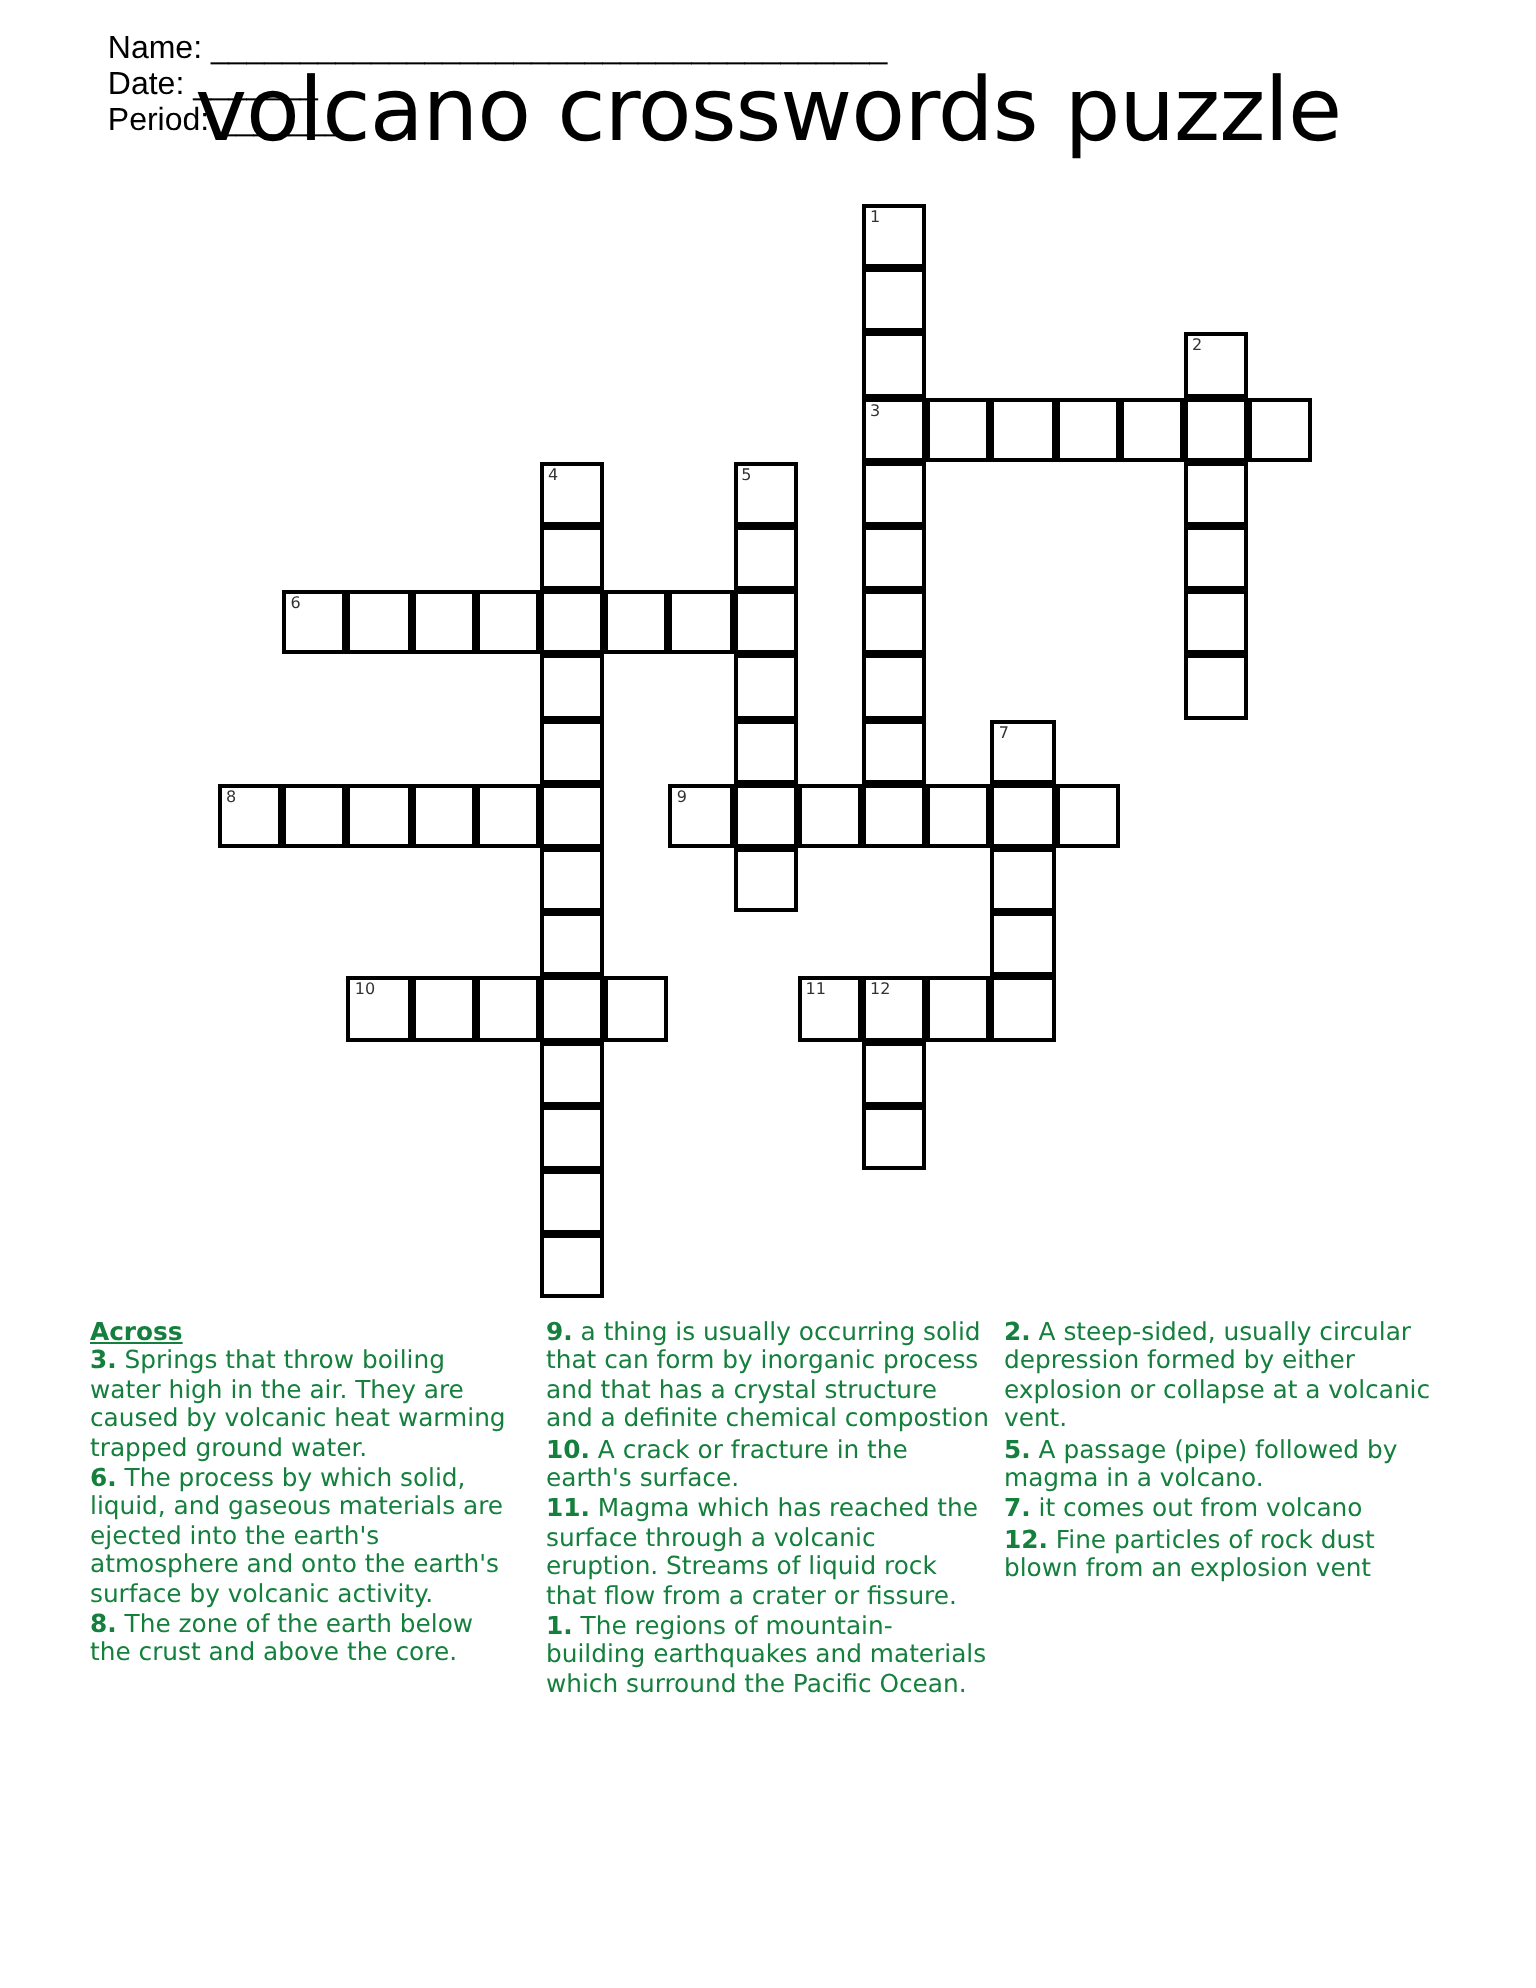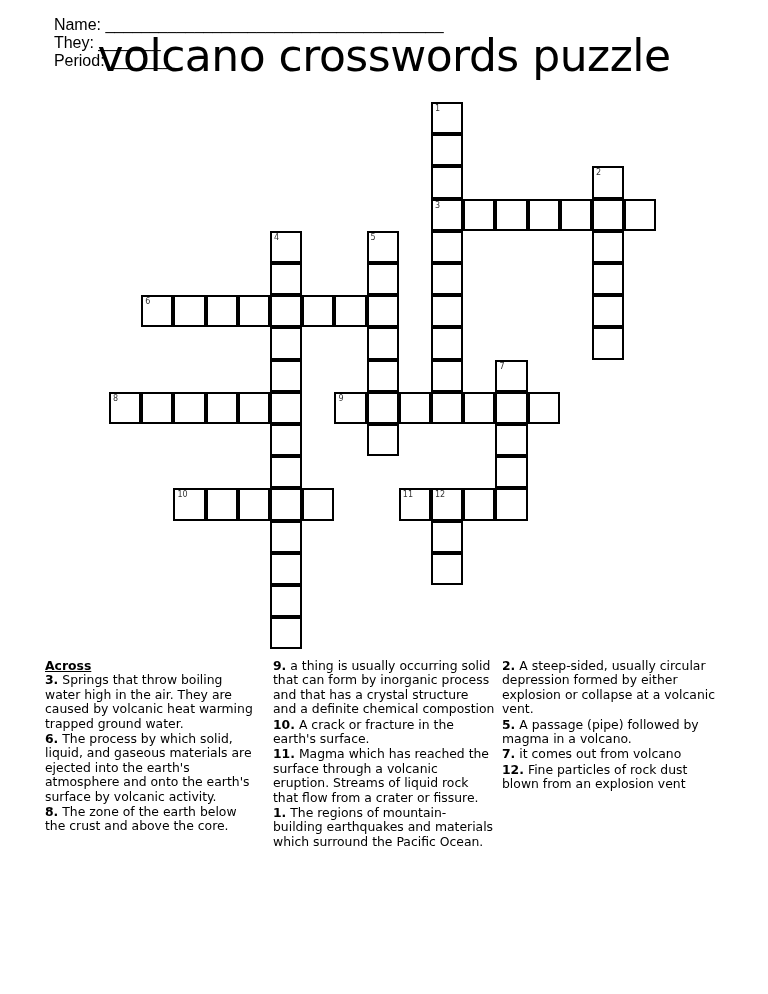--- a/index.html
+++ b/index.html
@@ -64,41 +64,41 @@
       font-size: 8px;
       line-height: 8px;
       color: #333;
     }
     .clues {
       position: absolute;
       top: 659px;
       font-family: "DejaVu Sans", sans-serif;
       font-size: 12.4px;
       line-height: 14.4px;
-      color: #000000;
+      color: #15803d;
     }
     .col1 { left: 45px; width: 215px; }
     .col2 { left: 273px; width: 222px; }
     .col3 { left: 502px; width: 225px; }
     .clue-heading {
       font-weight: bold;
       text-decoration: underline;
       margin: 0;
       font-size: 12.4px;
     }
     .clue { margin: 0 0 1px 0; }
     .clue-num { font-weight: bold; }
     .down-heading { margin-top: 0; }
   </style>
 </head>
 <body>
 
 <div class="header-line">
   <span class="hdr-field"><span>Name:</span> <span>______________________________________</span></span>
-  <span class="hdr-field"><span>They:</span> <span>_______</span></span>
+  <span class="hdr-field"><span>Date:</span> <span>_______</span></span>
   <span class="hdr-field"><span>Period:</span> <span>_______</span></span>
 </div>
 
 <h1 class="title">volcano crosswords puzzle</h1>
 
 <div class="grid" id="grid">
     <div class="cell" style="left: 432px; top: 103px;">
       <span class="cell-num">1</span>
     </div>
     <div class="cell" style="left: 432px; top: 135.2px;"></div>

